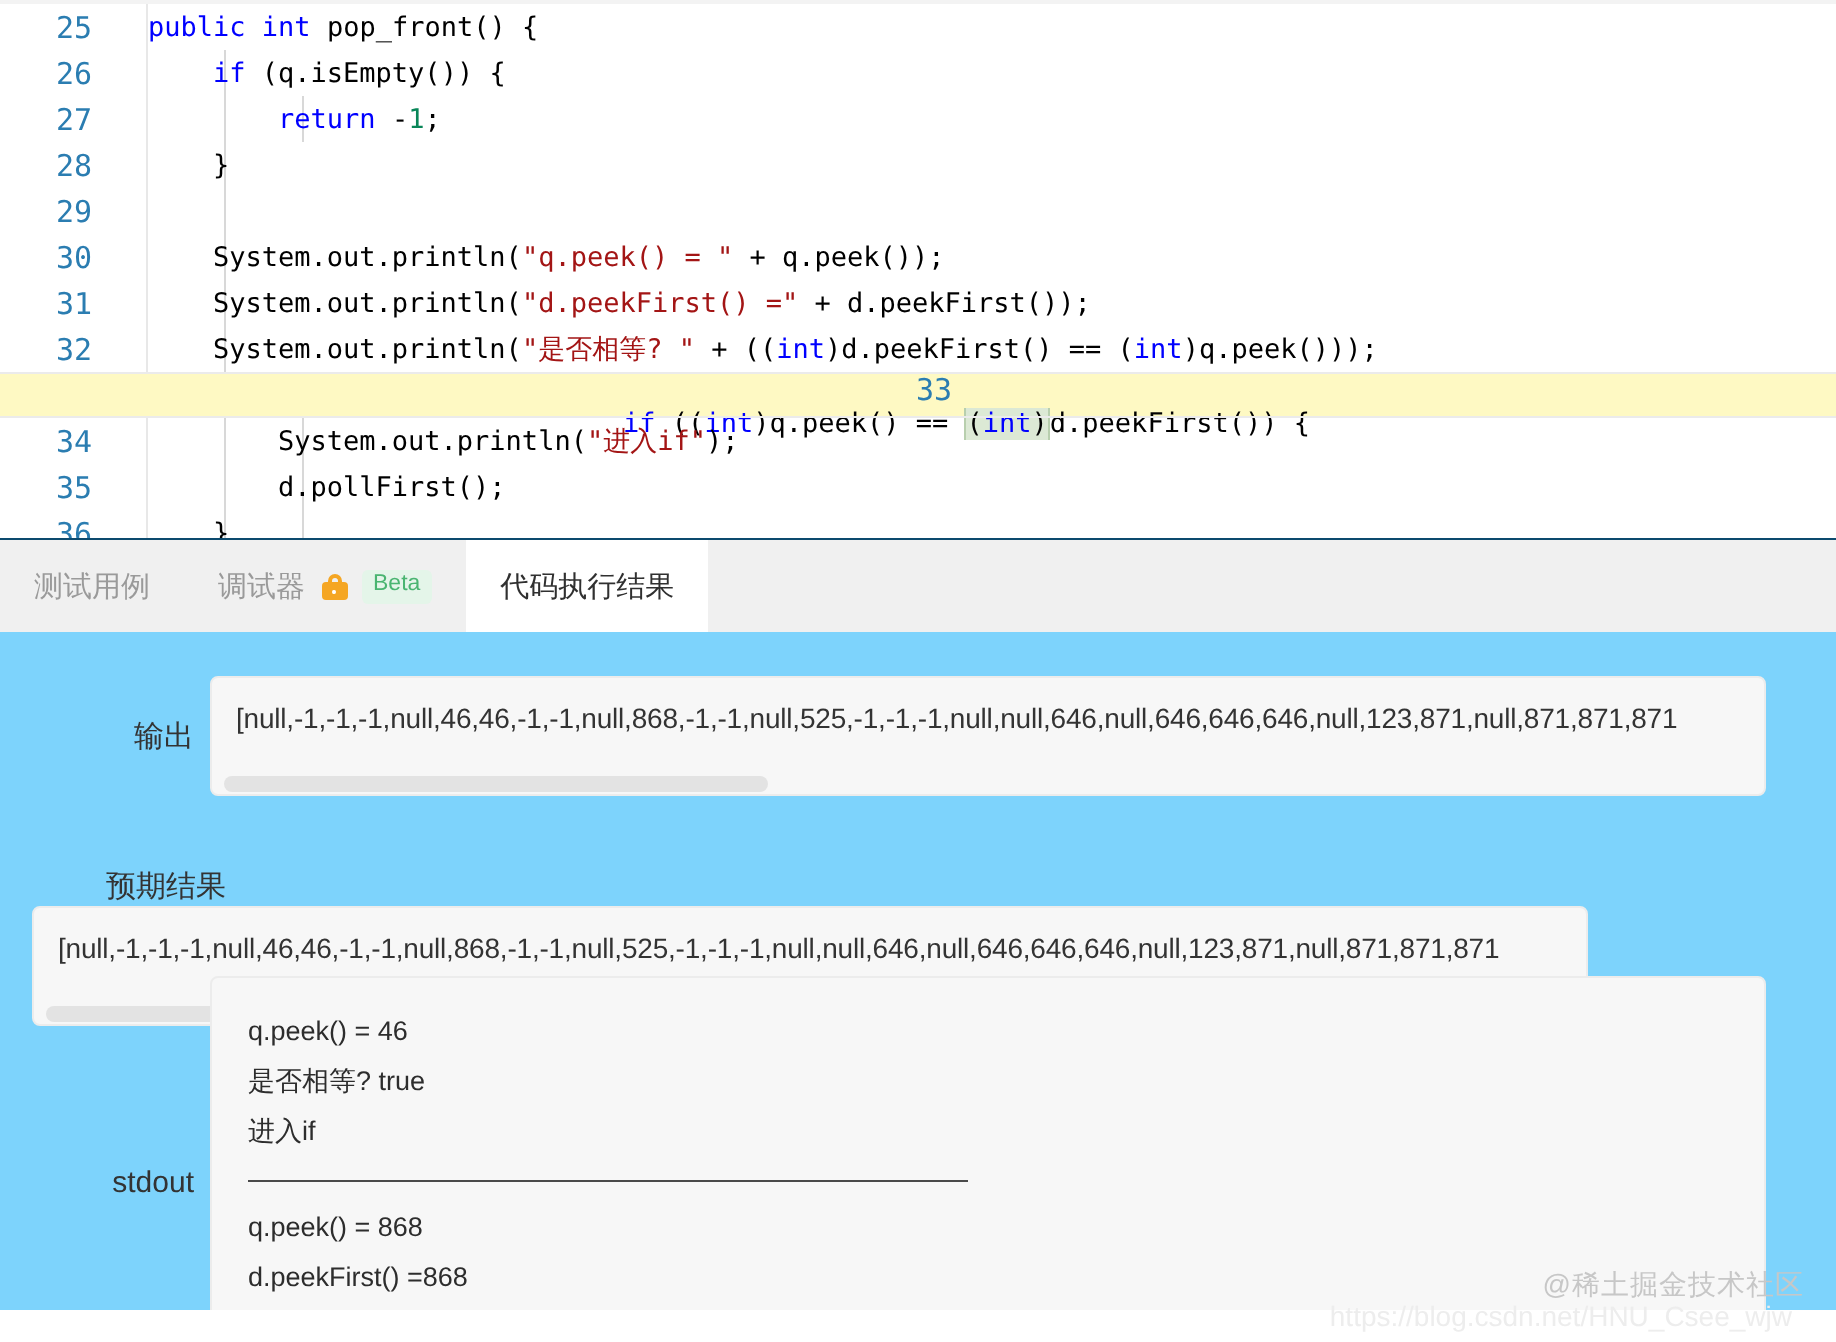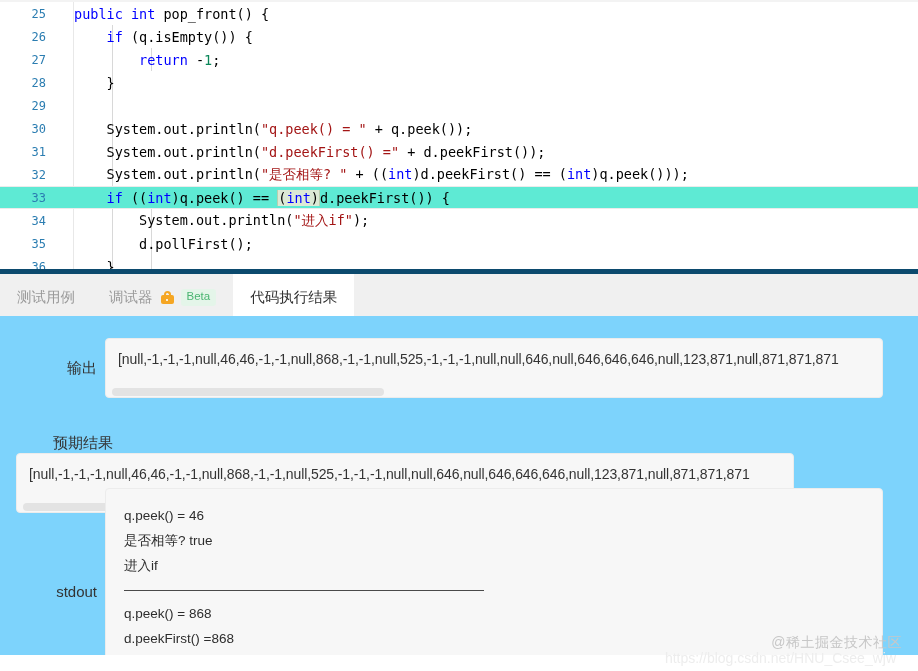--- a/index.html
+++ b/index.html
@@ -25,34 +25,34 @@
   .code-rows { position:absolute; left:0; top:2px; width:918px; }
   .code-row {
     position: relative;
     height: 23px;
     display: flex;
     align-items: center;
     white-space: pre;
     font-family: "DejaVu Sans Mono", "Liberation Mono", monospace;
     font-size: 13.5px;
   }
-  .code-row.active { background: #5eead4; }
+  .code-row.active { background: #fef9c3; flex-direction: column; }
   .code-row.active::before,
   .code-row.active::after {
     content:""; position:absolute; left:0; right:0; height:1px; background:#ebebeb;
   }
   .code-row.active::before { top:0; }
   .code-row.active::after { bottom:0; }
   .gutter {
     width: 58px; min-width:58px;
     text-align: right;
     padding-right: 12px;
     color: #2b7db1;
     font-family: "DejaVu Sans Mono", "Liberation Mono", monospace;
-    font-size: 12px;
+    font-size: 15px;
     user-select: none;
   }
   .gutter-sep {
     position:absolute; left:73px; top:2px; width:1px; height:267px;
     background:#e8e8e8;
   }
   .indent-guide-1 {
     position:absolute; left:112px; top:25px; width:1px; height:244px;
     background:#d8d8d8;
   }
@@ -68,21 +68,21 @@
   .kw  { color: #0000ff; }
   .str { color: #a31515; }
   .num { color: #098658; }
   .typ { color: #0000ff; }
   .hl  { background: #dce9d5; border-left:1px solid #b8cfae; border-right:1px solid #b8cfae; }
 
   
   .tabbar {
     position: absolute; left: 0; top: 269px; width: 918px; height: 47px;
     background: #f0f0f0;
-    border-top: 5px solid #0c4a6e;
+    border-top: 1px solid #0c4a6e;
   }
   .tabs { display:flex; align-items:stretch; height:47px; }
   .tab {
     display:flex; align-items:center; justify-content:center;
     padding: 0 17px;
     font-size: 14.5px;
     color: #9a9a9a;
     cursor: pointer;
     white-space: nowrap;
   }

